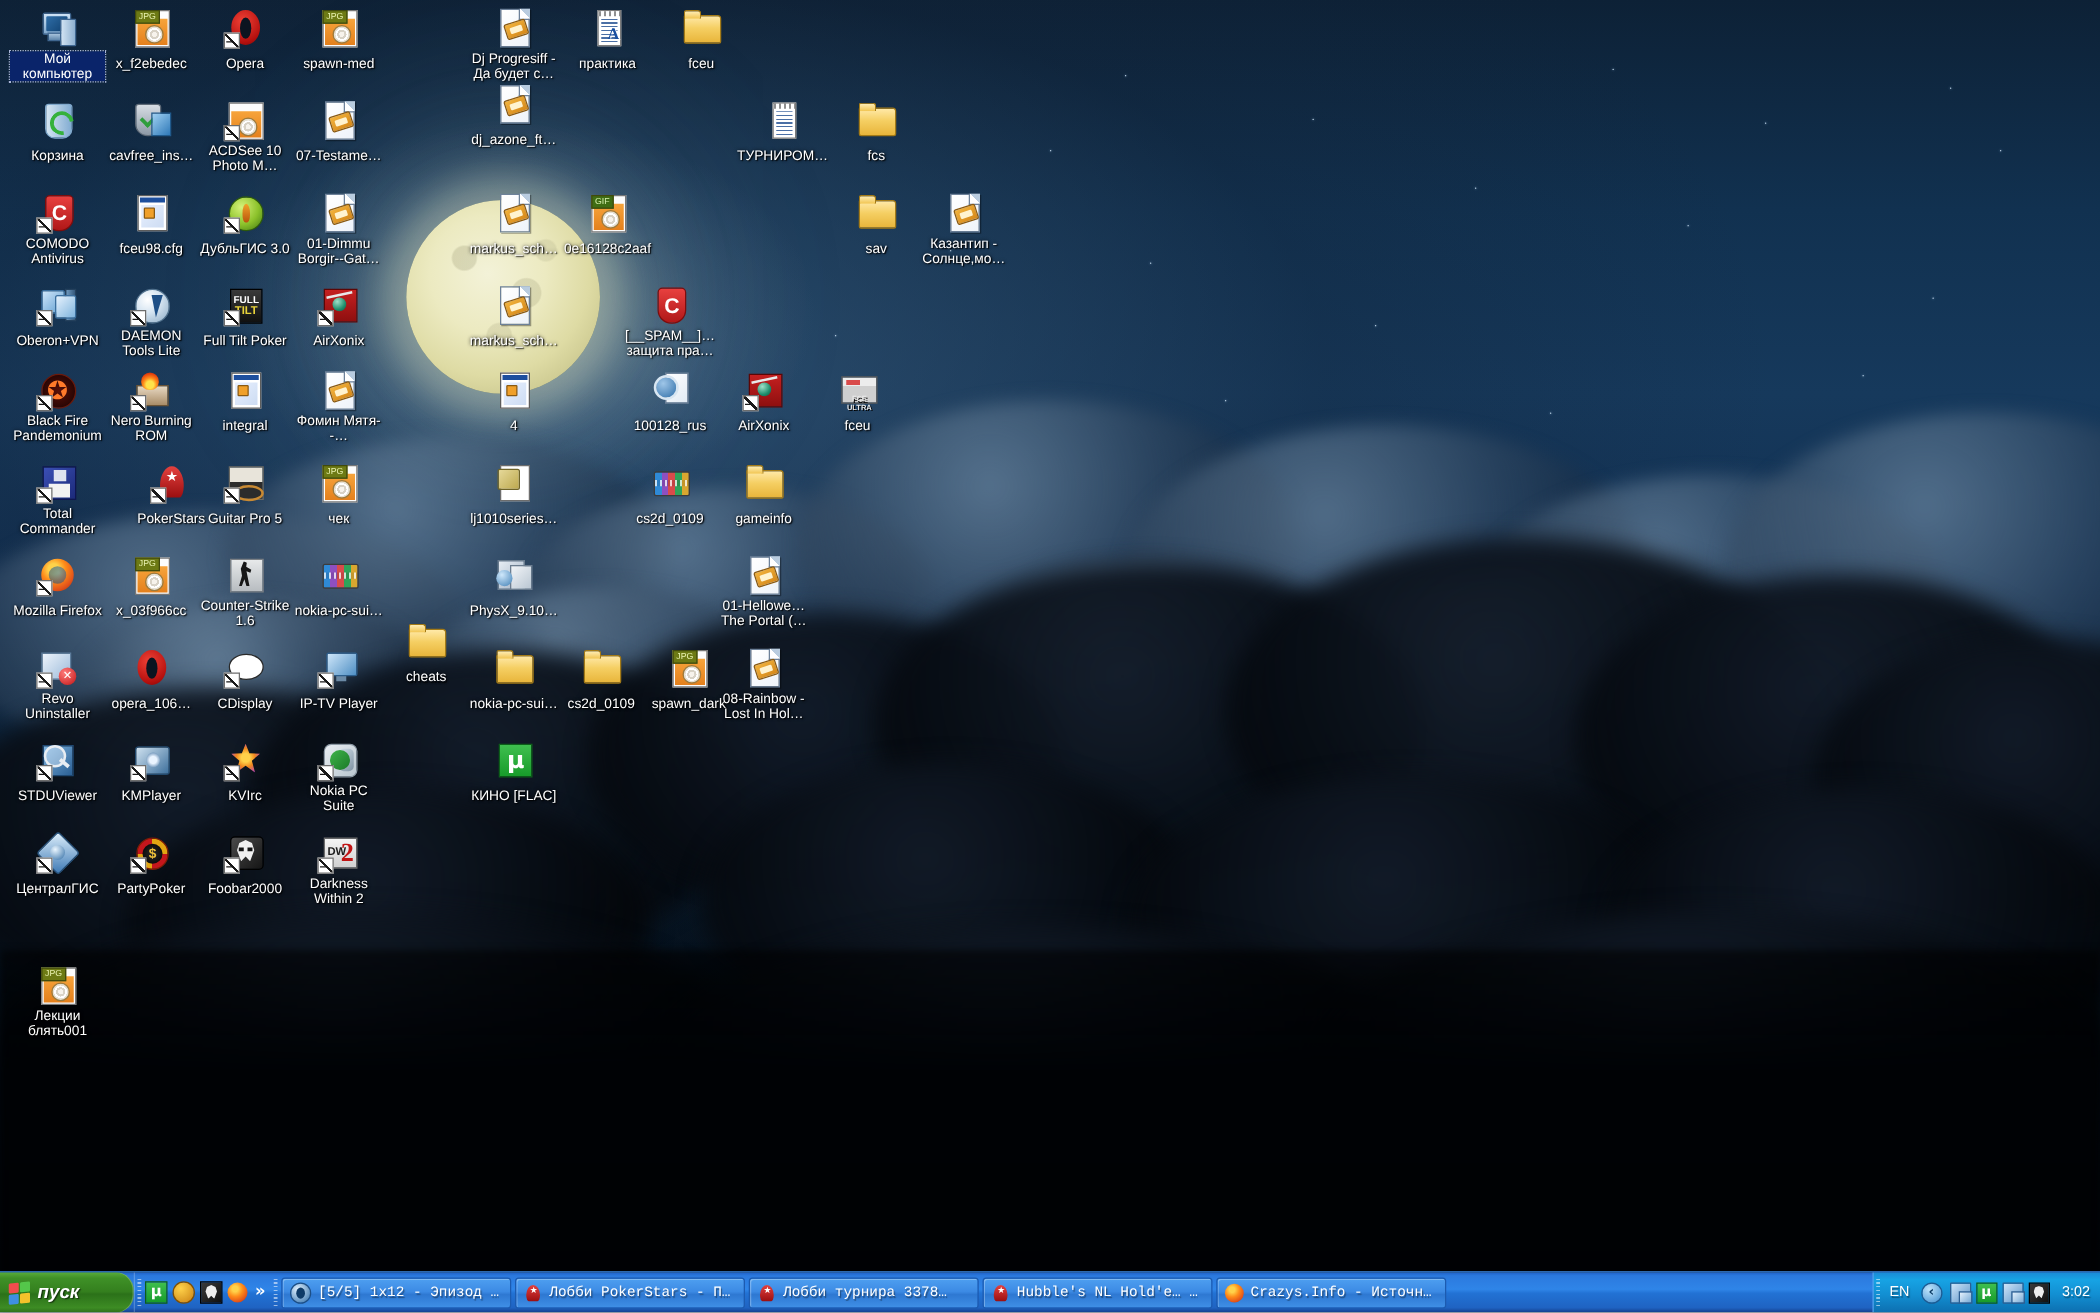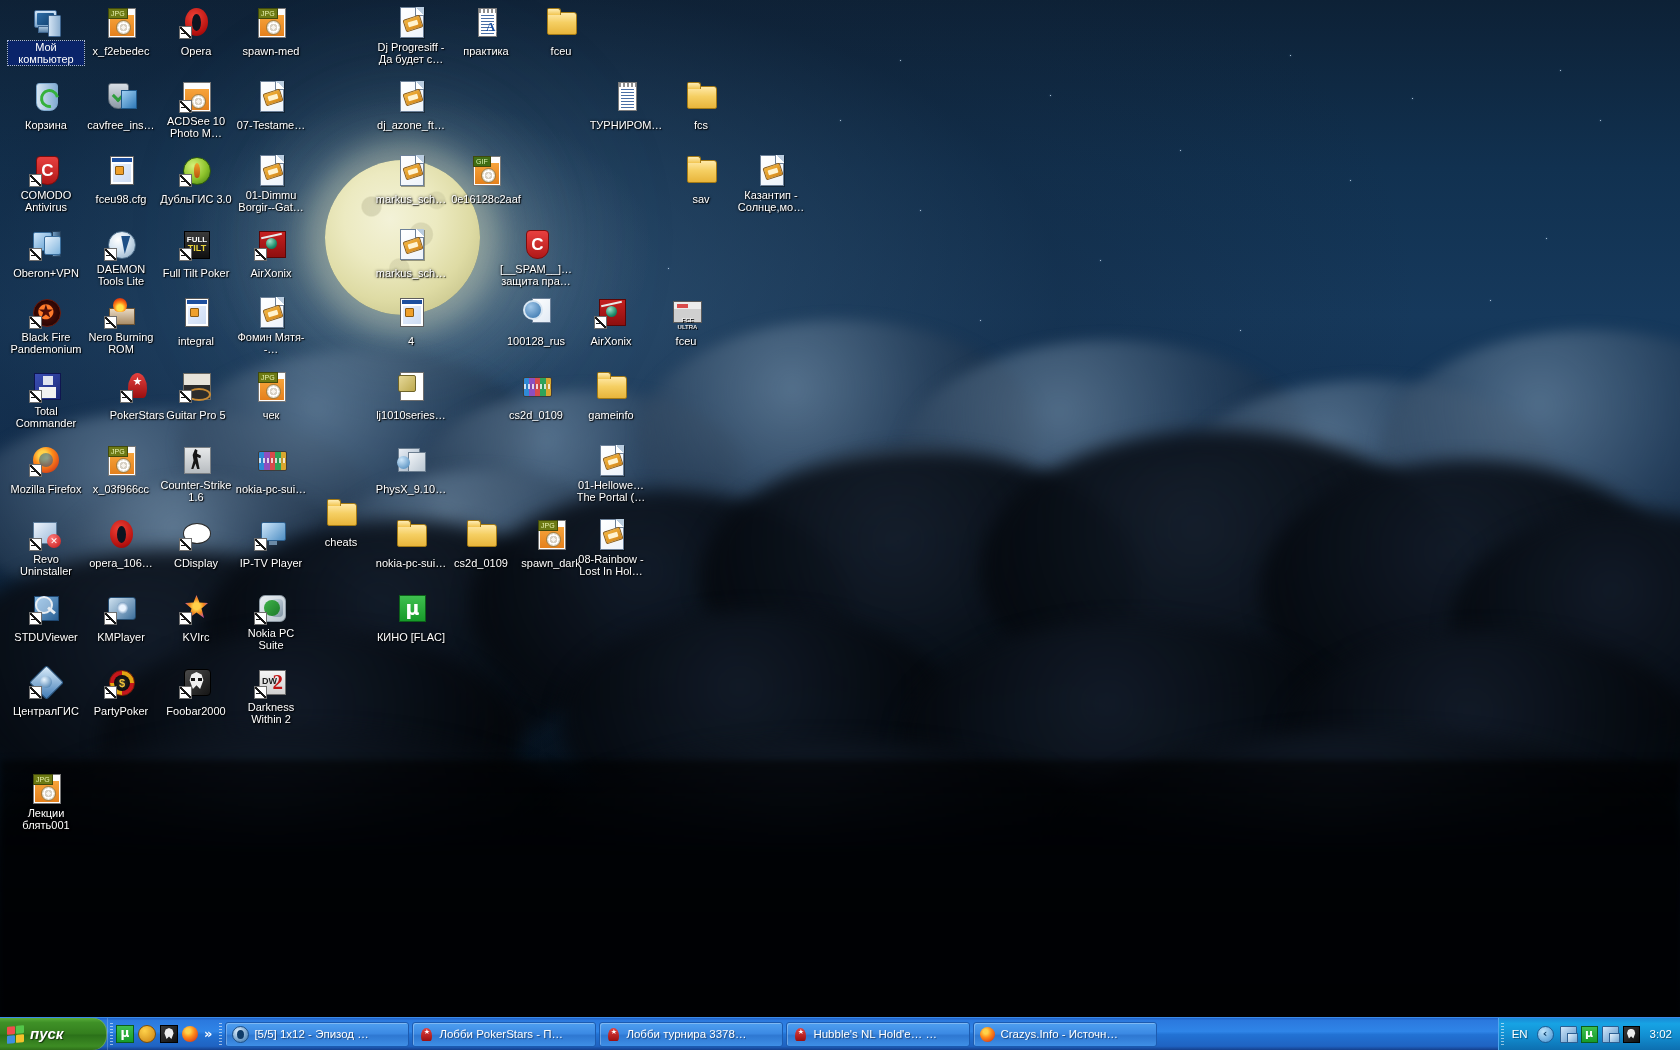--- a/index.html
+++ b/index.html
@@ -642,20 +642,21 @@
     background: linear-gradient(to bottom, #4e9ff0 0%, #3c8ae4 45%, #2e78d2 55%, #3f8fe6 100%);
     border:1px solid #1c5bb0; border-radius:3px;
     display:flex; align-items:center; gap:5px; padding:0 6px;
     color:#ffffff; font-size:11.5px;
     box-shadow: inset 1px 1px 0 rgba(255,255,255,0.28);
     cursor:pointer; overflow:hidden;
   }
   .task .tlabel {
     white-space:nowrap; overflow:hidden; text-overflow:ellipsis;
     text-shadow: 1px 1px 1px rgba(0,0,0,0.45);
+    font-family: Liberation Mono, monospace;
   }
   .tico { width:15px; height:15px; flex:0 0 auto; position:relative; }
   .tico.kmp { border-radius:50%; background: radial-gradient(circle at 35% 30%,#dff0ff,#2f6ea8); border:1px solid #1d4f86;}
   .tico.kmp::after{content:""; position:absolute; left:4px; top:3px; width:7px; height:9px; border-radius:50%; background:#0e3b68;}
   .tico.ps { position:relative; }
   .tico.ps::after{
     content:""; position:absolute; left:2px; top:1px; width:11px; height:13px;
     background: linear-gradient(to bottom,#e4413f,#9b0f10);
     border-radius: 50% 50% 18% 18% / 62% 62% 38% 38%;
   }
@@ -805,21 +806,21 @@
             <span class="body"></span>
             <span class="disc"></span>
           </span>
         </div><span class="label">ACDSee 10 Photo M…</span></div>
       <div class="icon" style="left: 233px; top: 80px;"><div class="glyph">
           <span class="doc wmp-doc">
             <span class="fold"></span>
             <span class="note"></span>
           </span>
         </div><span class="label">07-Testame…</span></div>
-      <div class="icon" style="left: 373px; top: 80px;"><div class="glyph">
+      <div class="icon" style="left: 373px; top: 67px;"><div class="glyph">
           <span class="doc wmp-doc">
             <span class="fold"></span>
             <span class="note"></span>
           </span>
         </div><span class="label">dj_azone_ft…</span></div>
       <div class="icon" style="left: 588px; top: 80px;"><div class="glyph">
           <span class="notepad">
             <span class="rings"></span>
             <span class="lines"></span>
           </span>

